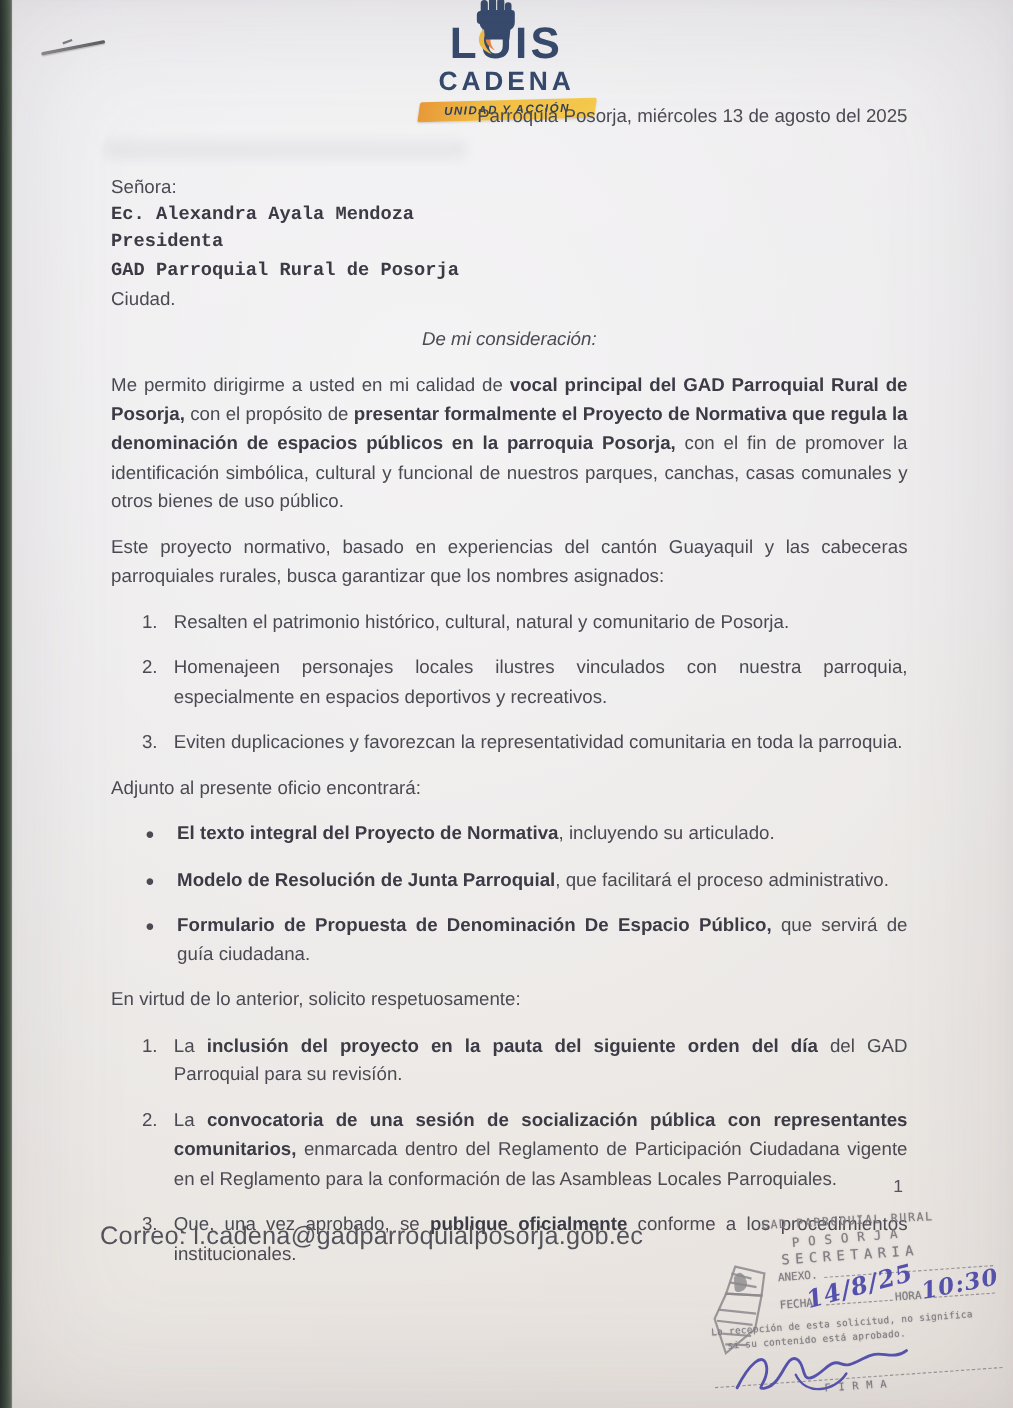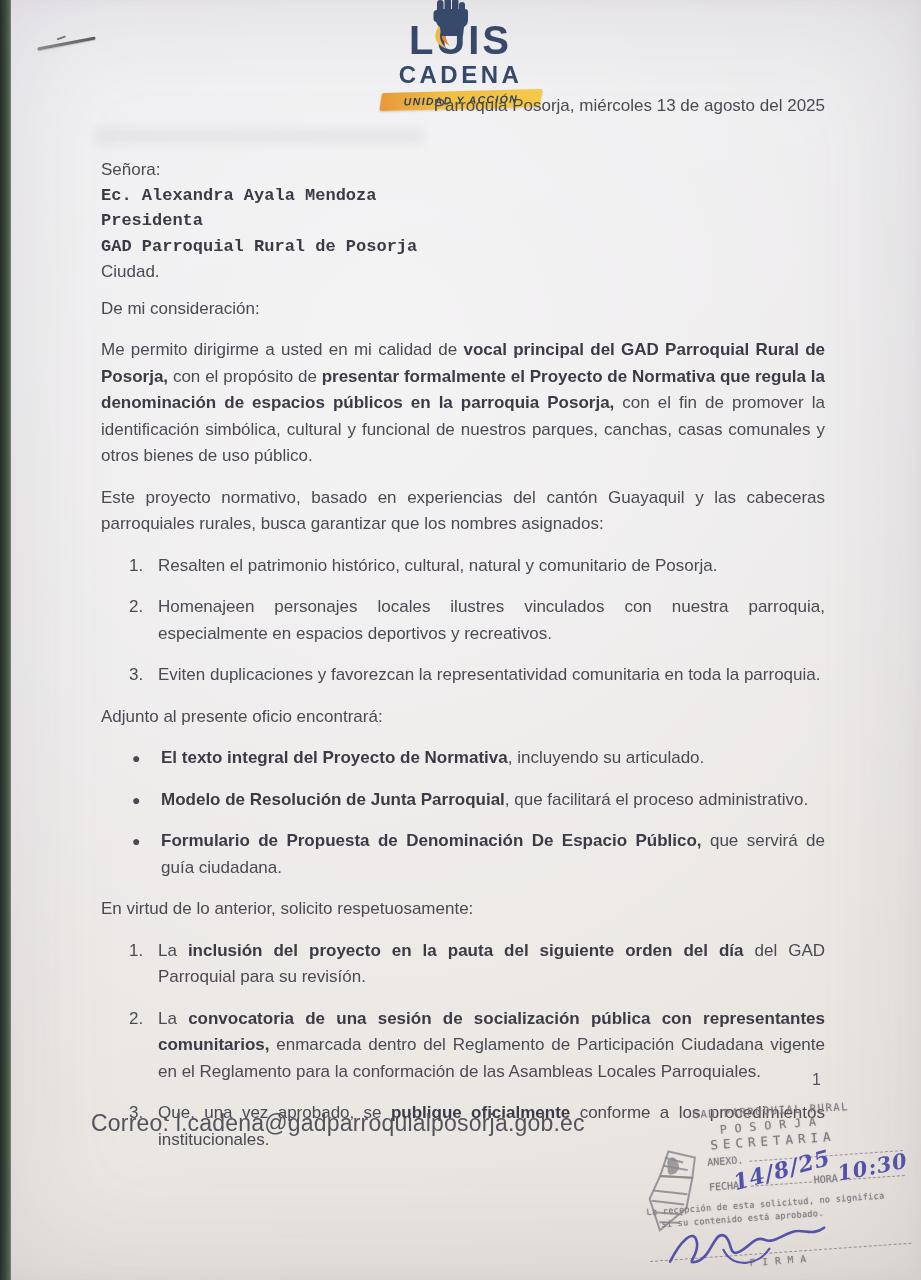--- a/index.html
+++ b/index.html
@@ -40,21 +40,21 @@
     color:#2f4160;letter-spacing:1.3px;white-space:nowrap;}
 
   .date-line{position:absolute;top:96px;right:96px;font-size:17px;color:#4c4b54;}
 
   
   .letter{position:absolute;top:157px;left:101px;right:96px;font-size:17px;line-height:26.5px;
     text-align:justify;color:var(--text);}
   .letter b{font-weight:700;color:#3c3b45;}
   .addr{line-height:25.5px;text-align:left;}
   .addr.bold{font-weight:700;color:#3c3b45;font-family:Liberation Mono, monospace;}
-  .greeting{margin-top:6px;text-align:left;}
+  .greeting{margin-top:6px;text-align:center;font-style:italic;}
   .para{margin:11px 0 0 0;}
   .para.gap{margin-top:15px;}
   .li{display:flex;margin-top:15px;margin-left:28px;}
   .li .marker{flex:0 0 29px;width:29px;text-align:left;}
   .li .bmark{flex:0 0 29px;width:29px;font-size:14px;padding-left:3px;}
   .li .li-text{flex:1;text-align:justify;}
 
   .page-number{position:absolute;top:1071px;right:100px;font-size:16px;color:#55545d;}
   .footer-email{position:absolute;top:1110px;left:91px;font-size:23px;color:#54535c;letter-spacing:.2px;}
 

